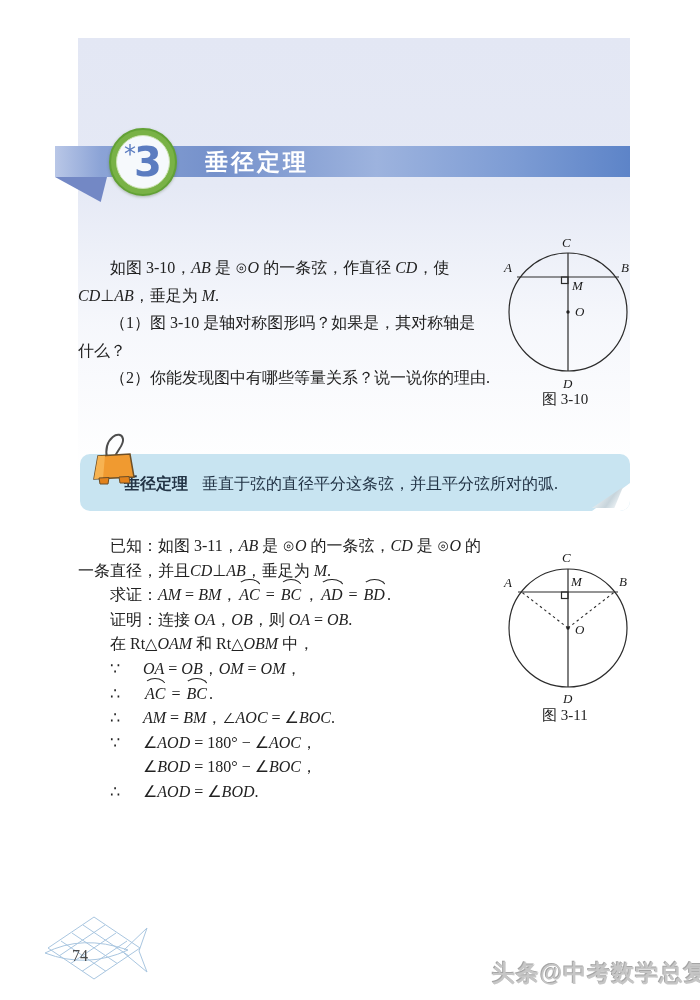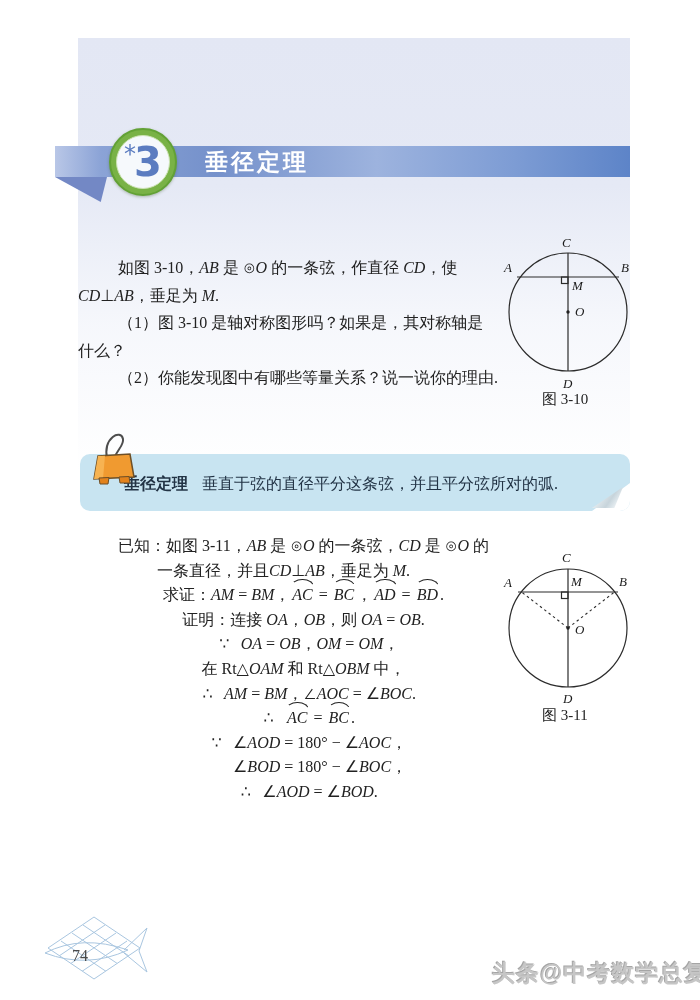--- a/index.html
+++ b/index.html
@@ -36,22 +36,22 @@
     width:52px; height:52px; border-radius:50%; background:#f6f9fc;
     border:1px solid #cde3b5; display:flex; align-items:center; justify-content:center;
   }
   .badge-star { color:#5b7cc0; font-size:24px; line-height:1; margin-top:-16px; font-family:"DejaVu Sans", sans-serif; }
   .badge-num  { color:#5b7cc0; font-size:40px; font-weight:bold; line-height:1; margin-left:-2px; font-family:"DejaVu Sans", sans-serif; }
 
   
   .intro { position:absolute; left:78px; top:254px; }
   .intro .tline { line-height:27.6px; font-size:16px; white-space:nowrap; }
   .proof { position:absolute; left:78px; top:534px; }
-  .proof .tline { line-height:24.6px; font-size:16px; white-space:nowrap;text-align:center; }
-  .ind1 { padding-left:40px; }
+  .proof .tline { line-height:24.6px; font-size:16px; white-space:nowrap; }
+  .ind1 { padding-left:32px; }
   .seg-m { font-style:italic; }
   .seg-cnb { font-weight:normal; }
   .seg-arc { font-style:italic; position:relative; display:inline-block; margin:0 2px; }
   .seg-arc::before {
     content:""; position:absolute; left:-1px; right:-1px; top:-4px; height:6px;
     border:1.5px solid #222; border-color:#222 transparent transparent transparent;
     border-radius:50% 50% 0 0 / 100% 100% 0 0;
   }
   .seg-sym { display:inline-block; width:33px; font-style:normal; }
 
@@ -153,24 +153,24 @@
     <polygon points="7,29 14,28.7 12,51.5 3,52" fill="#f7b352"></polygon>
     <polygon points="8,51 18,50.5 17,57 9,57" fill="#e2821c" stroke="#6e4f26"></polygon>
     <polygon points="28,50 38,49.5 39,56 29,56" fill="#e2821c" stroke="#6e4f26"></polygon>
   </svg>
 
   <div class="proof">
       <div class="tline ind1"><span class="seg-cn">已知：如图 3-11，</span><span class="seg-m">AB</span><span class="seg-cn"> 是 ⊙</span><span class="seg-m">O</span><span class="seg-cn"> 的一条弦，</span><span class="seg-m">CD</span><span class="seg-cn"> 是 ⊙</span><span class="seg-m">O</span><span class="seg-cn"> 的</span></div>
       <div class="tline"><span class="seg-cn">一条直径，并且</span><span class="seg-m">CD</span><span class="seg-cn">⊥</span><span class="seg-m">AB</span><span class="seg-cn">，垂足为 </span><span class="seg-m">M</span><span class="seg-cn">.</span></div>
       <div class="tline ind1"><span class="seg-cn">求证：</span><span class="seg-m">AM</span><span class="seg-cn"> = </span><span class="seg-m">BM</span><span class="seg-cn">，</span><span class="seg-arc">AC</span><span class="seg-cn"> = </span><span class="seg-arc">BC</span><span class="seg-cn">，</span><span class="seg-arc">AD</span><span class="seg-cn"> = </span><span class="seg-arc">BD</span><span class="seg-cn">.</span></div>
       <div class="tline ind1"><span class="seg-cnb">证明：</span><span class="seg-cn">连接 </span><span class="seg-m">OA</span><span class="seg-cn">，</span><span class="seg-m">OB</span><span class="seg-cn">，则 </span><span class="seg-m">OA</span><span class="seg-cn"> = </span><span class="seg-m">OB</span><span class="seg-cn">.</span></div>
+      <div class="tline ind1"><span class="seg-cn">在 Rt△</span><span class="seg-m">OAM</span><span class="seg-cn"> 和 Rt△</span><span class="seg-m">OBM</span><span class="seg-cn"> 中，</span></div>
       <div class="tline ind1"><span class="seg-sym">∵</span><span class="seg-m">OA</span><span class="seg-cn"> = </span><span class="seg-m">OB</span><span class="seg-cn">，</span><span class="seg-m">OM</span><span class="seg-cn"> = </span><span class="seg-m">OM</span><span class="seg-cn">，</span></div>
-      <div class="tline ind1"><span class="seg-cn">在 Rt△</span><span class="seg-m">OAM</span><span class="seg-cn"> 和 Rt△</span><span class="seg-m">OBM</span><span class="seg-cn"> 中，</span></div>
+      <div class="tline ind1"><span class="seg-sym">∴</span><span class="seg-arc">AC</span><span class="seg-cn"> = </span><span class="seg-arc">BC</span><span class="seg-cn">.</span></div>
       <div class="tline ind1"><span class="seg-sym">∴</span><span class="seg-m">AM</span><span class="seg-cn"> = </span><span class="seg-m">BM</span><span class="seg-cn">，∠</span><span class="seg-m">AOC</span><span class="seg-cn"> = ∠</span><span class="seg-m">BOC</span><span class="seg-cn">.</span></div>
-      <div class="tline ind1"><span class="seg-sym">∴</span><span class="seg-arc">AC</span><span class="seg-cn"> = </span><span class="seg-arc">BC</span><span class="seg-cn">.</span></div>
       <div class="tline ind1"><span class="seg-sym">∵</span><span class="seg-cn">∠</span><span class="seg-m">AOD</span><span class="seg-cn"> = 180° − ∠</span><span class="seg-m">AOC</span><span class="seg-cn">，</span></div>
       <div class="tline ind1"><span class="seg-sym"></span><span class="seg-cn">∠</span><span class="seg-m">BOD</span><span class="seg-cn"> = 180° − ∠</span><span class="seg-m">BOC</span><span class="seg-cn">，</span></div>
       <div class="tline ind1"><span class="seg-sym">∴</span><span class="seg-cn">∠</span><span class="seg-m">AOD</span><span class="seg-cn"> = ∠</span><span class="seg-m">BOD</span><span class="seg-cn">.</span></div>
     </div>
 
   <svg class="fig" style="left:498px; top:548px;" width="166" height="186" viewBox="0 0 166 186">
     <g>
       <circle class="stroke" cx="70" cy="80" r="59"></circle>
       <line class="stroke" x1="70" y1="21" x2="70" y2="139"></line>
       <line class="stroke" x1="20" y1="44" x2="120" y2="44"></line>

